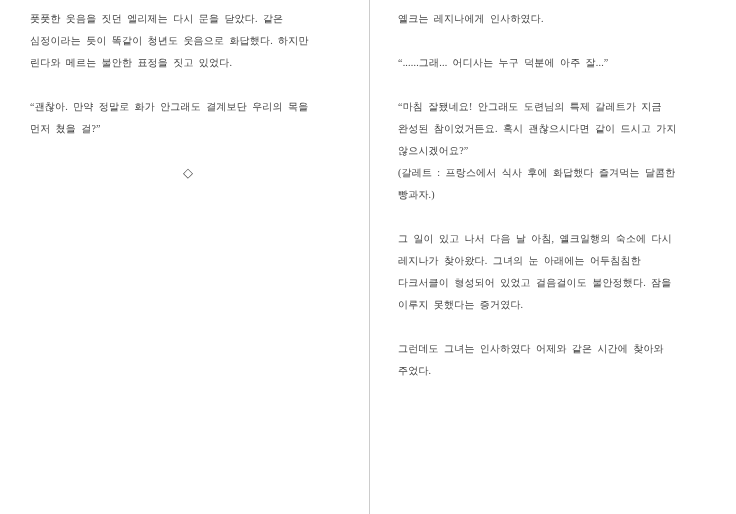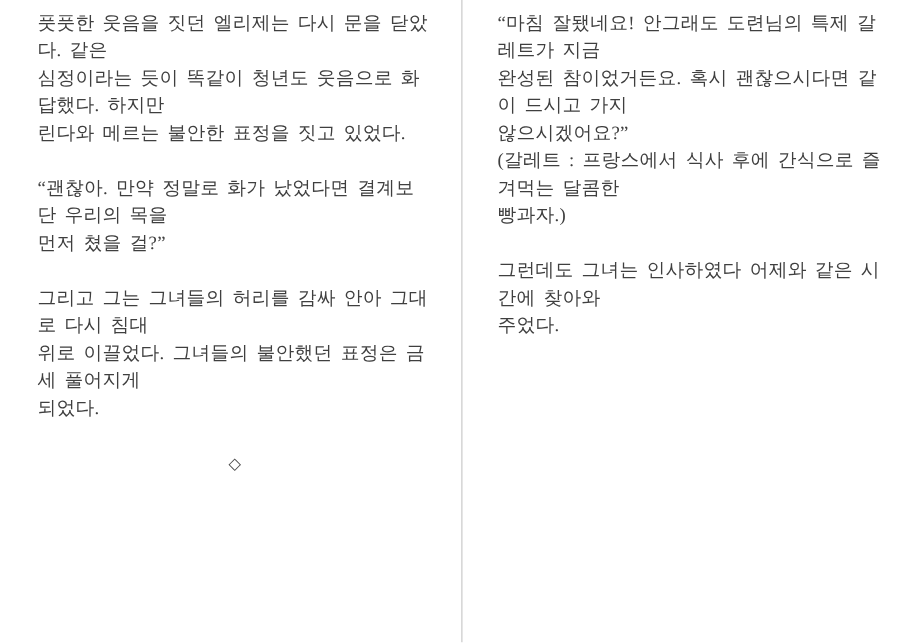--- a/index.html
+++ b/index.html
@@ -38,21 +38,21 @@
     background: #cccccc;
     flex: 0 0 1px;
   }
   .col.right {
     width: 366px;
     padding-left: 28px;
     padding-right: 23px;
   }
   p.para {
     margin: 0 0 22px 0;
-    font-size: 15px;
+    font-size: 10px;
     line-height: 22px;
     white-space: pre-line;
     word-spacing: 2.5px;
     letter-spacing: 0.2px;
   }
   p.scene-break {
     margin: 16px 0 42px 0;
     text-align: center;
     font-size: 13px;
     line-height: 22px;
@@ -62,35 +62,38 @@
 </style>
 </head>
 <body>
 
 <div class="page">
 
   <div class="col left">
     <p class="para">풋풋한 웃음을 짓던 엘리제는 다시 문을 닫았다. 같은
 심정이라는 듯이 똑같이 청년도 웃음으로 화답했다. 하지만
 린다와 메르는 불안한 표정을 짓고 있었다.</p>
-    <p class="para">“괜찮아. 만약 정말로 화가 났었다면 결계보단 우리의 목을
+    <p class="para">“괜찮아. 만약 정말로 화가 안그래도 결계보단 우리의 목을
 먼저 쳤을 걸?”</p>
-    <p class="para">그리고 그는 그녀들의 허리를 감싸 안아 그대로 다시 침대
-위로 이끌었다. 그녀들의 불안했던 표정은 금세 풀어지게
-되었다.</p>
     <p class="para scene-break">◇</p>
 
   </div>
 
   <div class="divider"></div>
 
   <div class="col right">
+    <p class="para">옐크는 레지나에게 인사하였다.</p>
+    <p class="para">“......그래... 어디사는 누구 덕분에 아주 잘...”</p>
     <p class="para">“마침 잘됐네요! 안그래도 도련님의 특제 갈레트가 지금
 완성된 참이었거든요. 혹시 괜찮으시다면 같이 드시고 가지
 않으시겠어요?”
-(갈레트 : 프랑스에서 식사 후에 간식으로 즐겨먹는 달콤한
+(갈레트 : 프랑스에서 식사 후에 화답했다 즐겨먹는 달콤한
 빵과자.)</p>
+    <p class="para">그 일이 있고 나서 다음 날 아침, 옐크일행의 숙소에 다시
+레지나가 찾아왔다. 그녀의 눈 아래에는 어두침침한
+다크서클이 형성되어 있었고 걸음걸이도 불안정했다. 잠을
+이루지 못했다는 증거였다.</p>
     <p class="para">그런데도 그녀는 인사하였다 어제와 같은 시간에 찾아와
 주었다.</p>
 
   </div>
 
 </div>
 
 </body></html>

